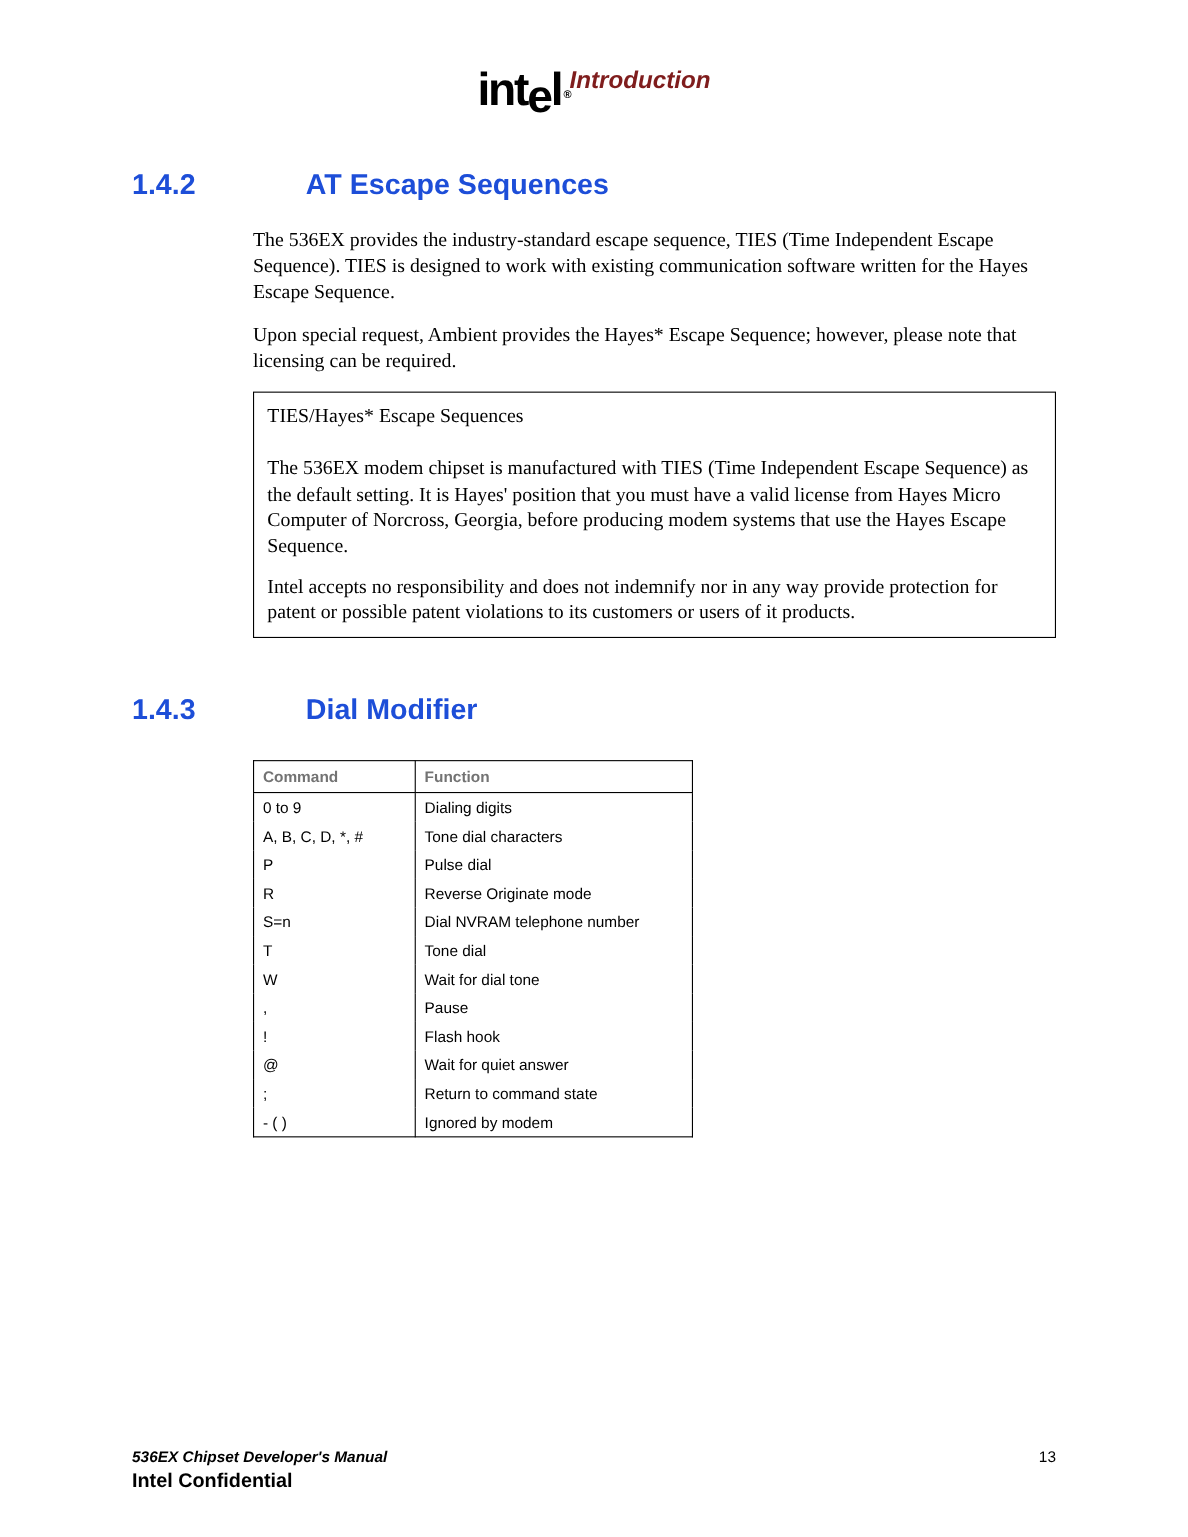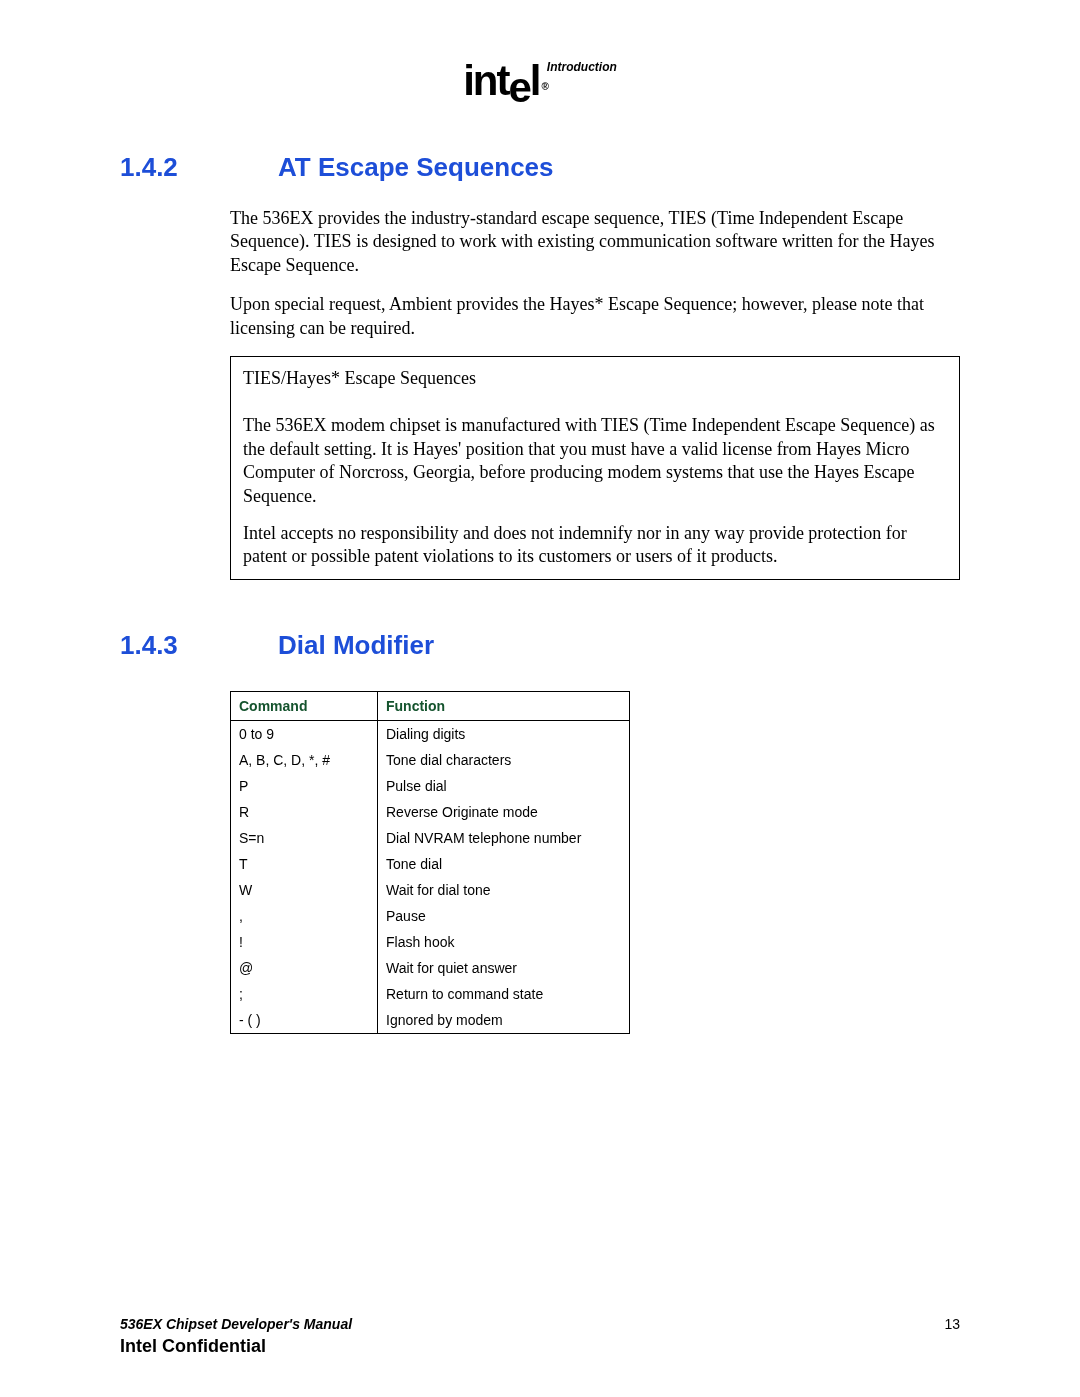--- a/index.html
+++ b/index.html
@@ -42,22 +42,22 @@
   }
   .logo .drop {
     position: relative;
     top: 7px;
     display: inline-block;
   }
   .chapter-header {
     font-family: Arial, Helvetica, sans-serif;
     font-weight: 700;
     font-style: italic;
-    font-size: 12px;
-    color: #000000;
+    font-size: 22px;
+    color: #7f1d1d;
   }
   h2.section {
     font-family: Arial, Helvetica, sans-serif;
     font-weight: 700;
     font-size: 26px;
     color: #1d4ed8;
     margin-top: 50px;
     margin-bottom: 24px;
     display: flex;
     gap: 48px;
@@ -88,21 +88,21 @@
   .note-box p:last-child { margin-bottom: 0; }
   table.cmd-table {
     margin-left: 110px;
     border-collapse: collapse;
     font-family: Arial, Helvetica, sans-serif;
     font-size: 14px;
     width: 400px;
     margin-top: 30px;
   }
   table.cmd-table th {
-    color: #14532d;
+    color: #737373;
     font-weight: 700;
     text-align: left;
     border: 1px solid #000;
     padding: 6px 8px;
   }
   table.cmd-table td {
     border-left: 1px solid #000;
     border-right: 1px solid #000;
     padding: 5px 8px;
   }

